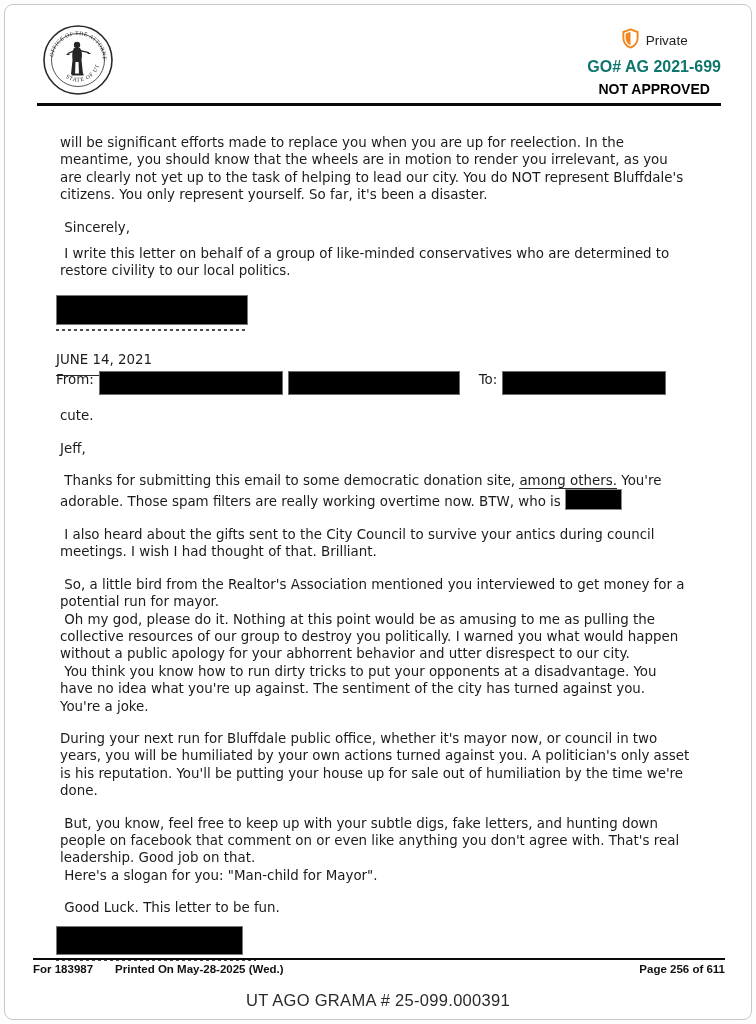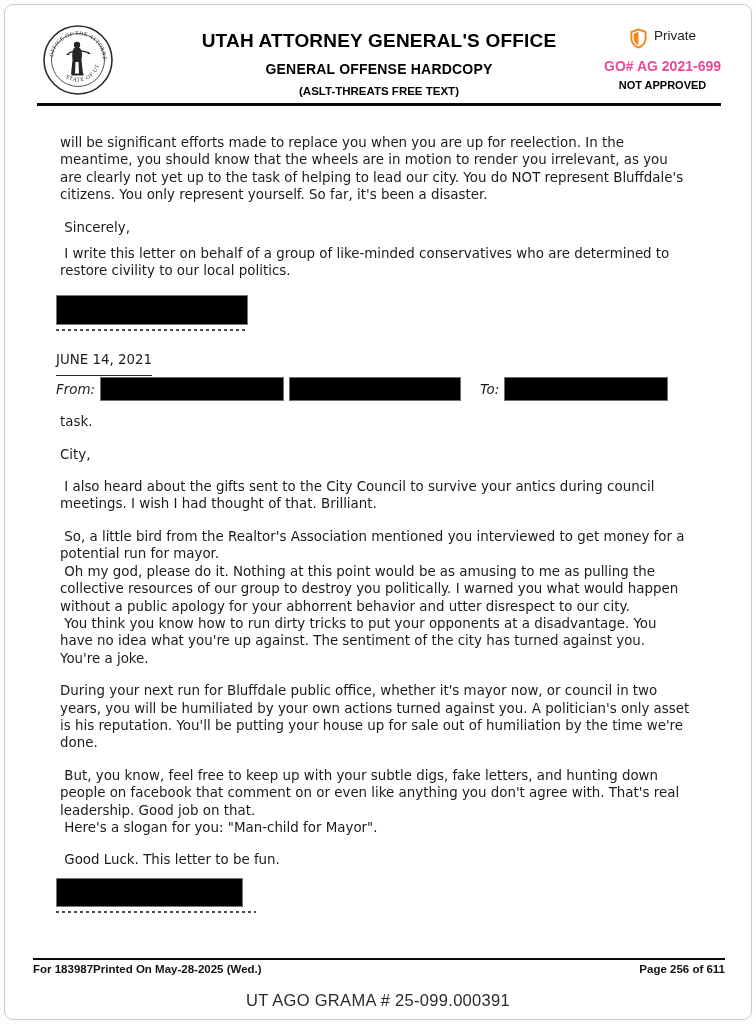--- a/index.html
+++ b/index.html
@@ -42,24 +42,24 @@
   .subtitle2 {
     font-family: "Liberation Sans", sans-serif;
     font-weight: bold; font-size: 11.5px; color: #000;
     margin-top: 8px;
   }
   .badge {
     position: absolute; right: 0; top: 9px;
     text-align: center;
     font-family: "Liberation Sans", sans-serif;
   }
-  .badge-row { display: flex; align-items: flex-start; justify-content: center; gap: 6px; }
+  .badge-row { display: flex; align-items: center; justify-content: center; gap: 6px; }
   .badge-private { font-size: 13.5px; color: #222; }
-  .badge-go { font-size: 14px; font-weight: bold; color: #ec4899; margin-top: 5px; white-space: nowrap; }
-  .badge-status { font-size: 11px; font-weight: bold; color: #000; margin-top: 5px; }
+  .badge-go { font-size: 16px; font-weight: bold; color: #0f766e; margin-top: 5px; white-space: nowrap; }
+  .badge-status { font-size: 14px; font-weight: bold; color: #000; margin-top: 5px; }
   
   .content {
     padding: 28px 38px 0 51px;
     font-size: 13.4px;
     line-height: 17.4px;
   }
   .para { white-space: pre-wrap; margin: 0 0 15px 4px; }
   .para-tight { margin-bottom: 9px; }
   .u { border-bottom: 1.5px solid #2a2a2a; }
   .redact-inline {
@@ -68,33 +68,33 @@
     vertical-align: -4px; margin-left: 4px;
   }
   .sig-block { margin: 2px 0 20px 0; }
   .redact-box { background: #000; border: 1px solid #777; }
   .dash-line {
     height: 2px; margin-top: 4px;
     background: repeating-linear-gradient(90deg, #4d4d4d 0 3px, transparent 3px 6px);
   }
   .dateline { margin: 6px 0 12px 0; }
   .date-underline { border-bottom: 1.5px solid #2a2a2a; padding-bottom: 8px; }
-  .from-row { display: flex; align-items: center; gap: 5px; margin-top: 9px; font-style: italic; }
+  .from-row { display: flex; gap: 5px; margin-top: 3px; }
   .redact-mid { display: inline-block; background: #000; border: 1px solid #6e6e6e; }
   .to-label { margin-left: 14px; }
   
   .footer {
     position: absolute; left: 28px; right: 26px; top: 953px;
     border-top: 2.5px solid #0a0a0a;
     padding-top: 3px;
     font-family: "Liberation Sans", sans-serif;
     font-size: 11.5px; font-weight: bold; color: #111;
     display: flex; justify-content: space-between;
   }
-  .footer-left { display: flex; }
+  .footer-left { display: flex; gap: 22px; }
   .grama {
     position: absolute; left: 0; right: 0; top: 986px;
     text-align: center;
     font-family: "Liberation Sans", sans-serif;
     font-size: 16.5px; color: #2a2a2a; letter-spacing: 0.3px;
   }
 </style>
 </head>
 <body>
 
@@ -121,25 +121,20 @@
           <path d="M33 26 C31 29 31 33 31.5 38 L30 52 L34 52 L34.5 40 L37.5 40 L38 52 L42 52 L40.5 38 C41.5 32 41 29 39 26 Z"></path>
           <rect x="30.5" y="51.5" width="12" height="2"></rect>
           <path d="M39.5 28 L48 30 L48 31.3 L39.5 29.6 Z"></path>
           <rect x="46.5" y="31" width="3" height="1"></rect>
           <path d="M33.5 28 L26.5 31 L26.5 32.2 L33.5 29.5 Z"></path>
           <rect x="25.5" y="32" width="3" height="1"></rect>
         </g>
       </svg>
     </div>
 
-    <div class="titles">
-      <div class="title">UTAH ATTORNEY GENERAL'S OFFICE</div>
-      <div class="subtitle">GENERAL OFFENSE HARDCOPY</div>
-      <div class="subtitle2">(ASLT-THREATS FREE TEXT)</div>
-    </div>
 
     <div class="badge">
       <div class="badge-row">
         <span>
           <svg width="19" height="21" viewBox="0 0 24 26">
             <path d="M12 1.5 L21 4.8 V12 C21 18.2 17.3 22.6 12 24.5 C6.7 22.6 3 18.2 3 12 V4.8 Z" fill="#ffffff" stroke="#f0861c" stroke-width="2.4"></path>
             <path d="M12 4.6 V21.4 C8.1 19.7 5.8 16.3 5.8 12 V7 Z" fill="#f0861c"></path>
           </svg>
         </span>
         <span class="badge-private">Private</span>
@@ -164,22 +159,24 @@
       <div class="dateline">
         <div><span class="date-underline">JUNE 14, 2021</span></div>
         <div class="from-row">
           <span>From:</span>
           <span class="redact-mid" style="width: 182px; height: 22px;"></span>
           <span class="redact-mid" style="width: 170px; height: 22px;"></span>
           <span class="to-label">To:</span>
           <span class="redact-mid" style="width: 162px; height: 22px;"></span>
         </div>
       </div>
-      <div class="para"><span>task.</span></div>
-      <div class="para"><span>City,</span></div>
+      <div class="para"><span>cute.</span></div>
+      <div class="para"><span>Jeff,</span></div>
+      <div class="para"><span> Thanks for submitting this email to some democratic donation site, </span><span class="u">among others.</span><span> You're
+adorable. Those spam filters are really working overtime now. BTW, who is</span><span class="redact-inline" style="width: 55px; height: 19px;"></span></div>
       <div class="para"><span> I also heard about the gifts sent to the City Council to survive your antics during council
 meetings. I wish I had thought of that. Brilliant.</span></div>
       <div class="para"><span> So, a little bird from the Realtor's Association mentioned you interviewed to get money for a
 potential run for mayor.
  Oh my god, please do it. Nothing at this point would be as amusing to me as pulling the
 collective resources of our group to destroy you politically. I warned you what would happen
 without a public apology for your abhorrent behavior and utter disrespect to our city.
  You think you know how to run dirty tricks to put your opponents at a disadvantage. You
 have no idea what you're up against. The sentiment of the city has turned against you.
 You're a joke.</span></div>

